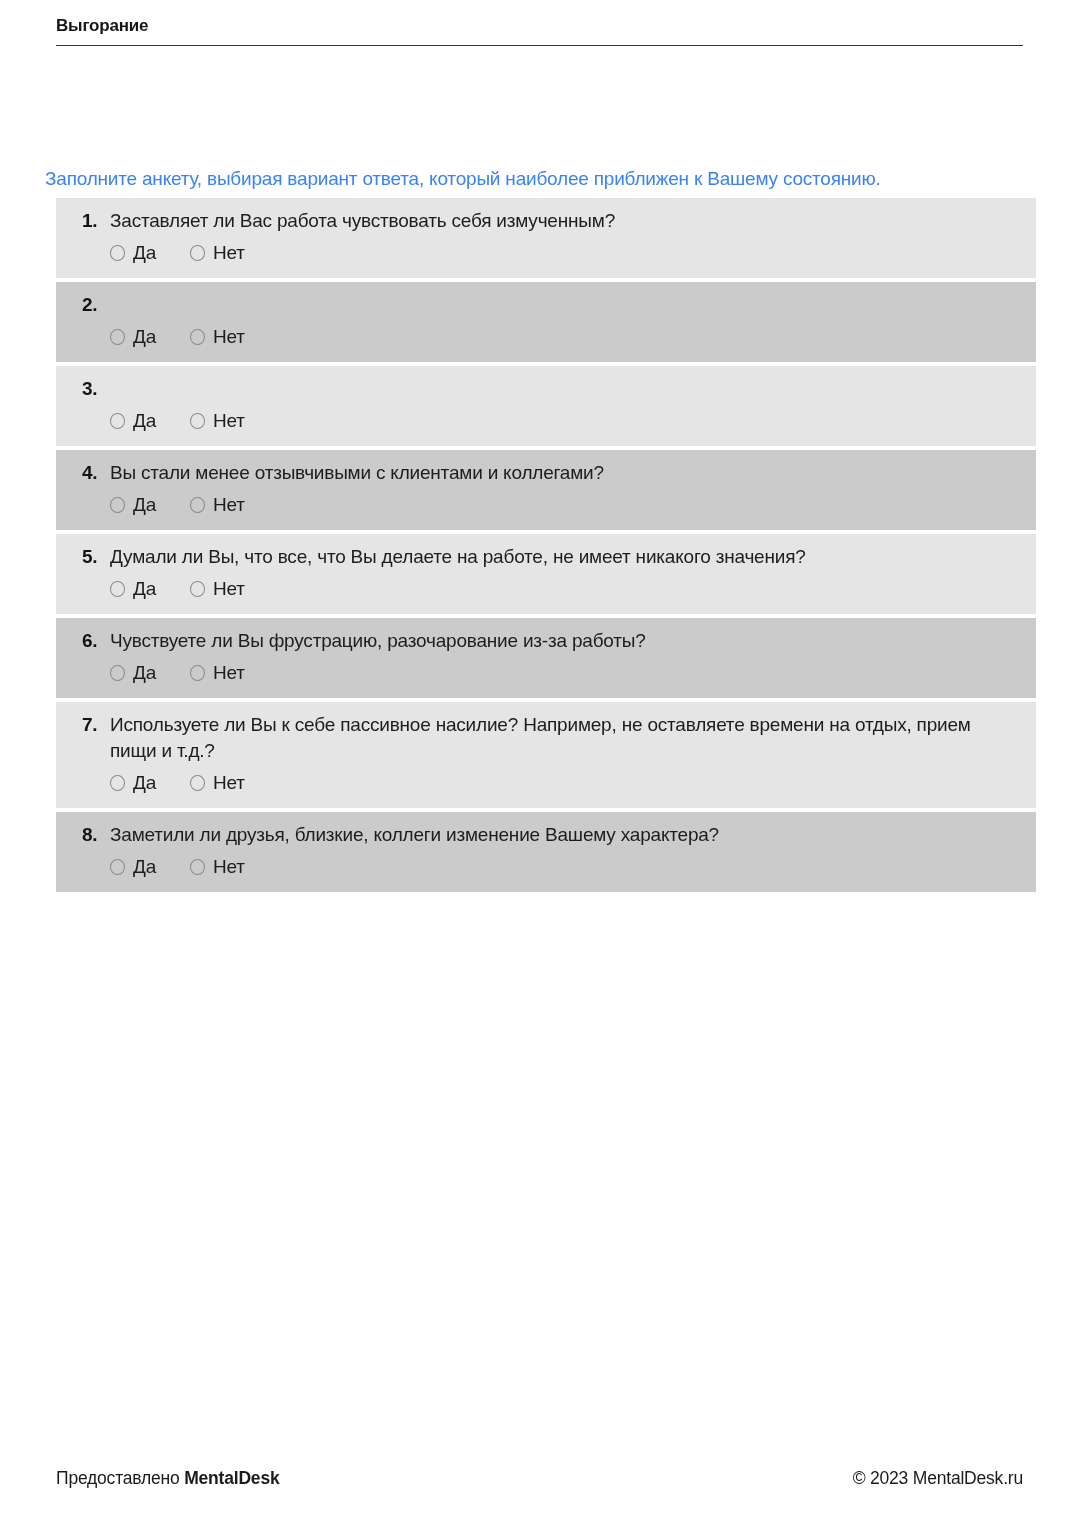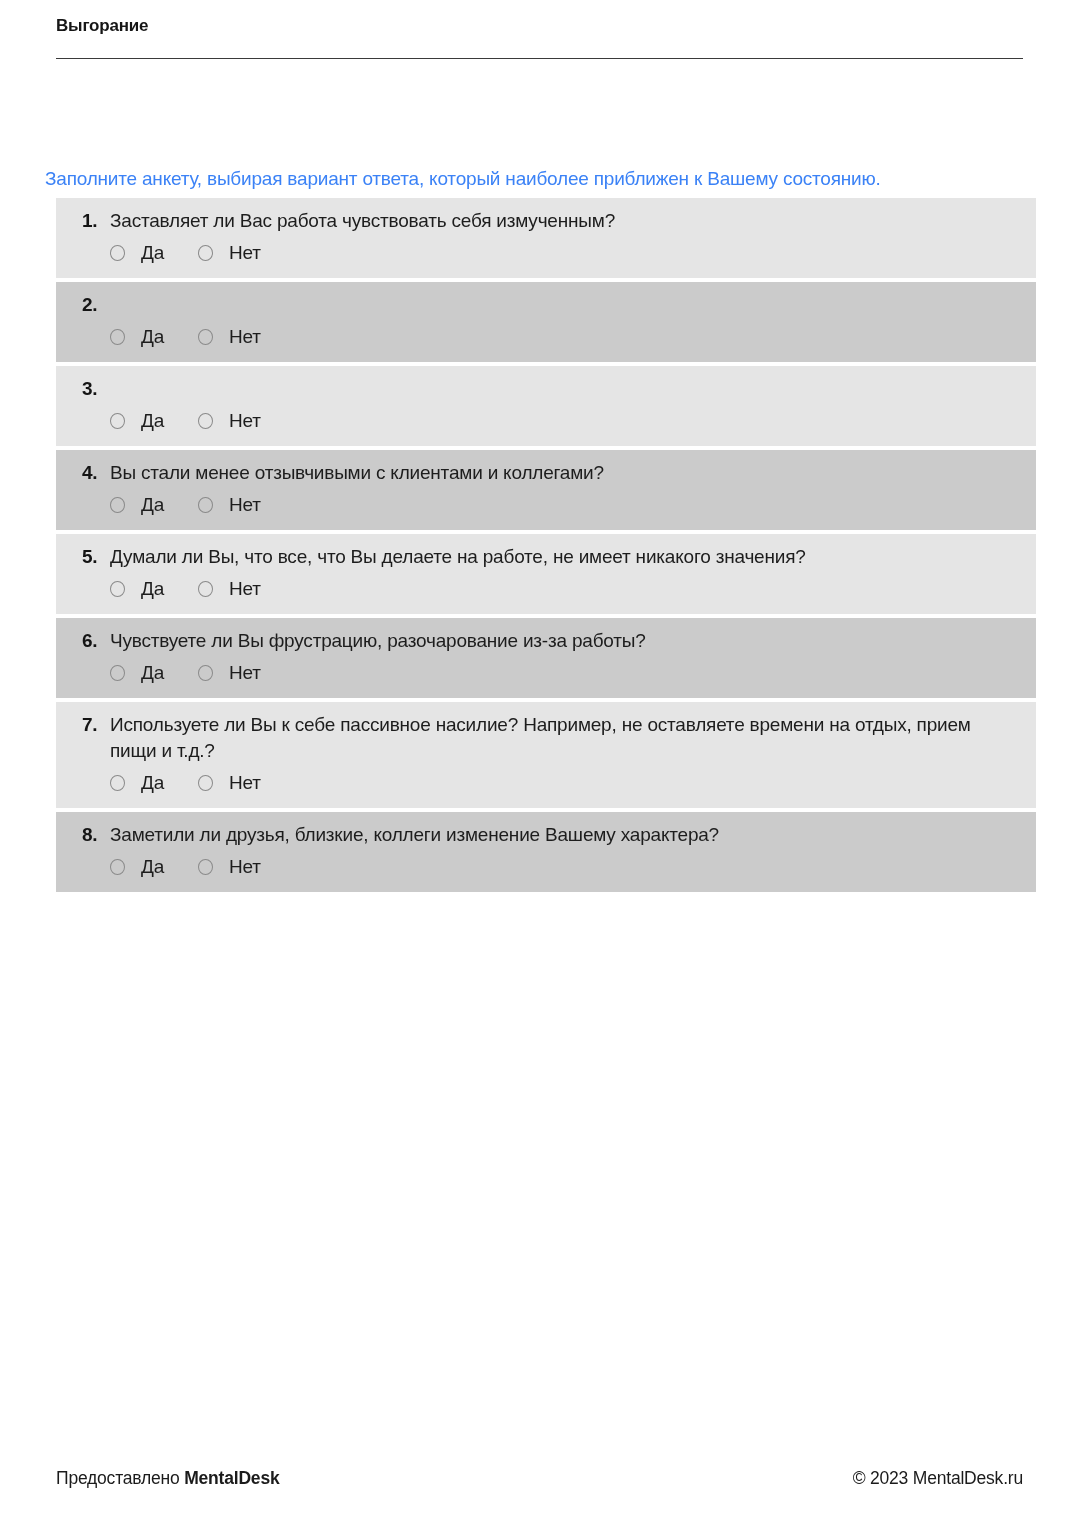--- a/index.html
+++ b/index.html
@@ -19,21 +19,21 @@
     height: 1526px;
   }
   .doc-header {
     position: absolute;
     left: 56px;
     top: 16px;
     width: 967px;
     font-size: 17px;
     font-weight: 700;
     letter-spacing: -0.2px;
-    padding-bottom: 22px;
+    padding-bottom: 9px;
     border-bottom: 1.5px solid #3a3a3a;
     color: #161616;
   }
   .page-title {
     position: absolute;
     left: 56px;
     top: 76px;
     font-size: 41px;
     font-weight: 700;
     letter-spacing: -0.6px;
@@ -86,21 +86,21 @@
     display: flex;
     align-items: center;
     gap: 34px;
     margin-left: 28px;
     margin-top: 6px;
     height: 26px;
   }
   .answer-option {
     display: flex;
     align-items: center;
-    gap: 16px;
+    gap: 8px;
     font-size: 19px;
     letter-spacing: -0.2px;
     cursor: pointer;
     color: #1d1d1d;
   }
   .radio-circle {
     width: 15px;
     height: 16px;
     border: 1.6px solid #8a8a8a;
     border-radius: 50%;

